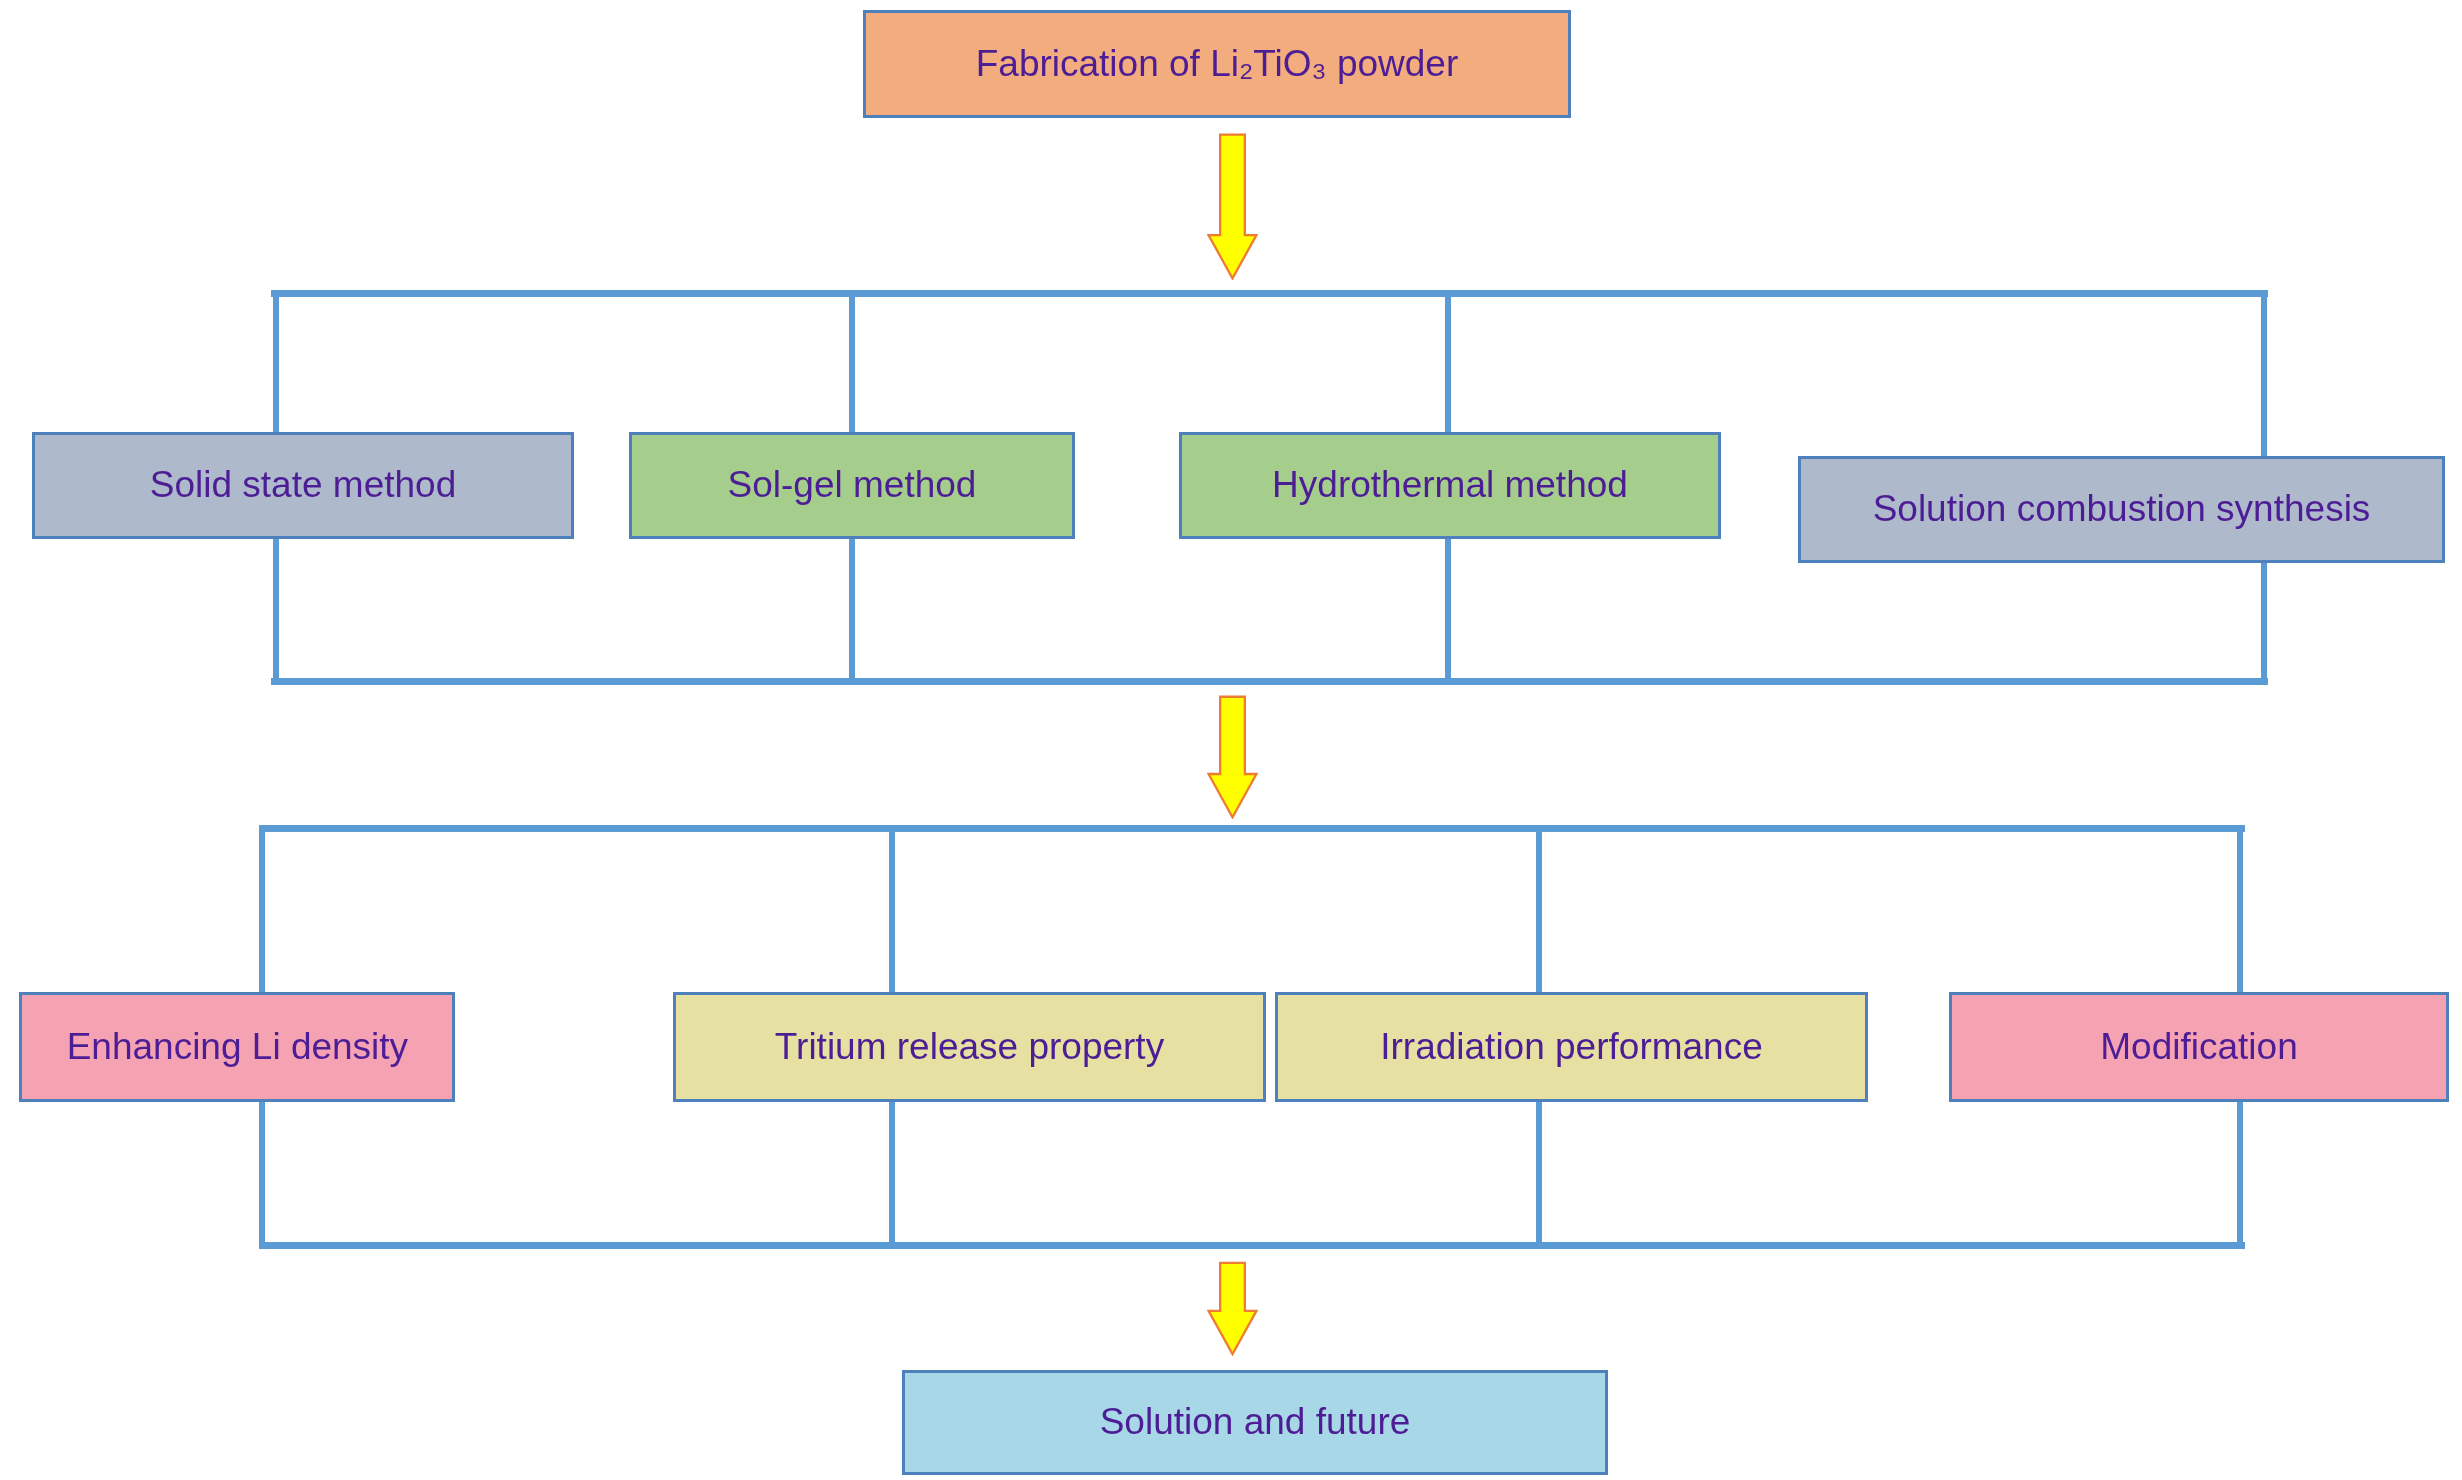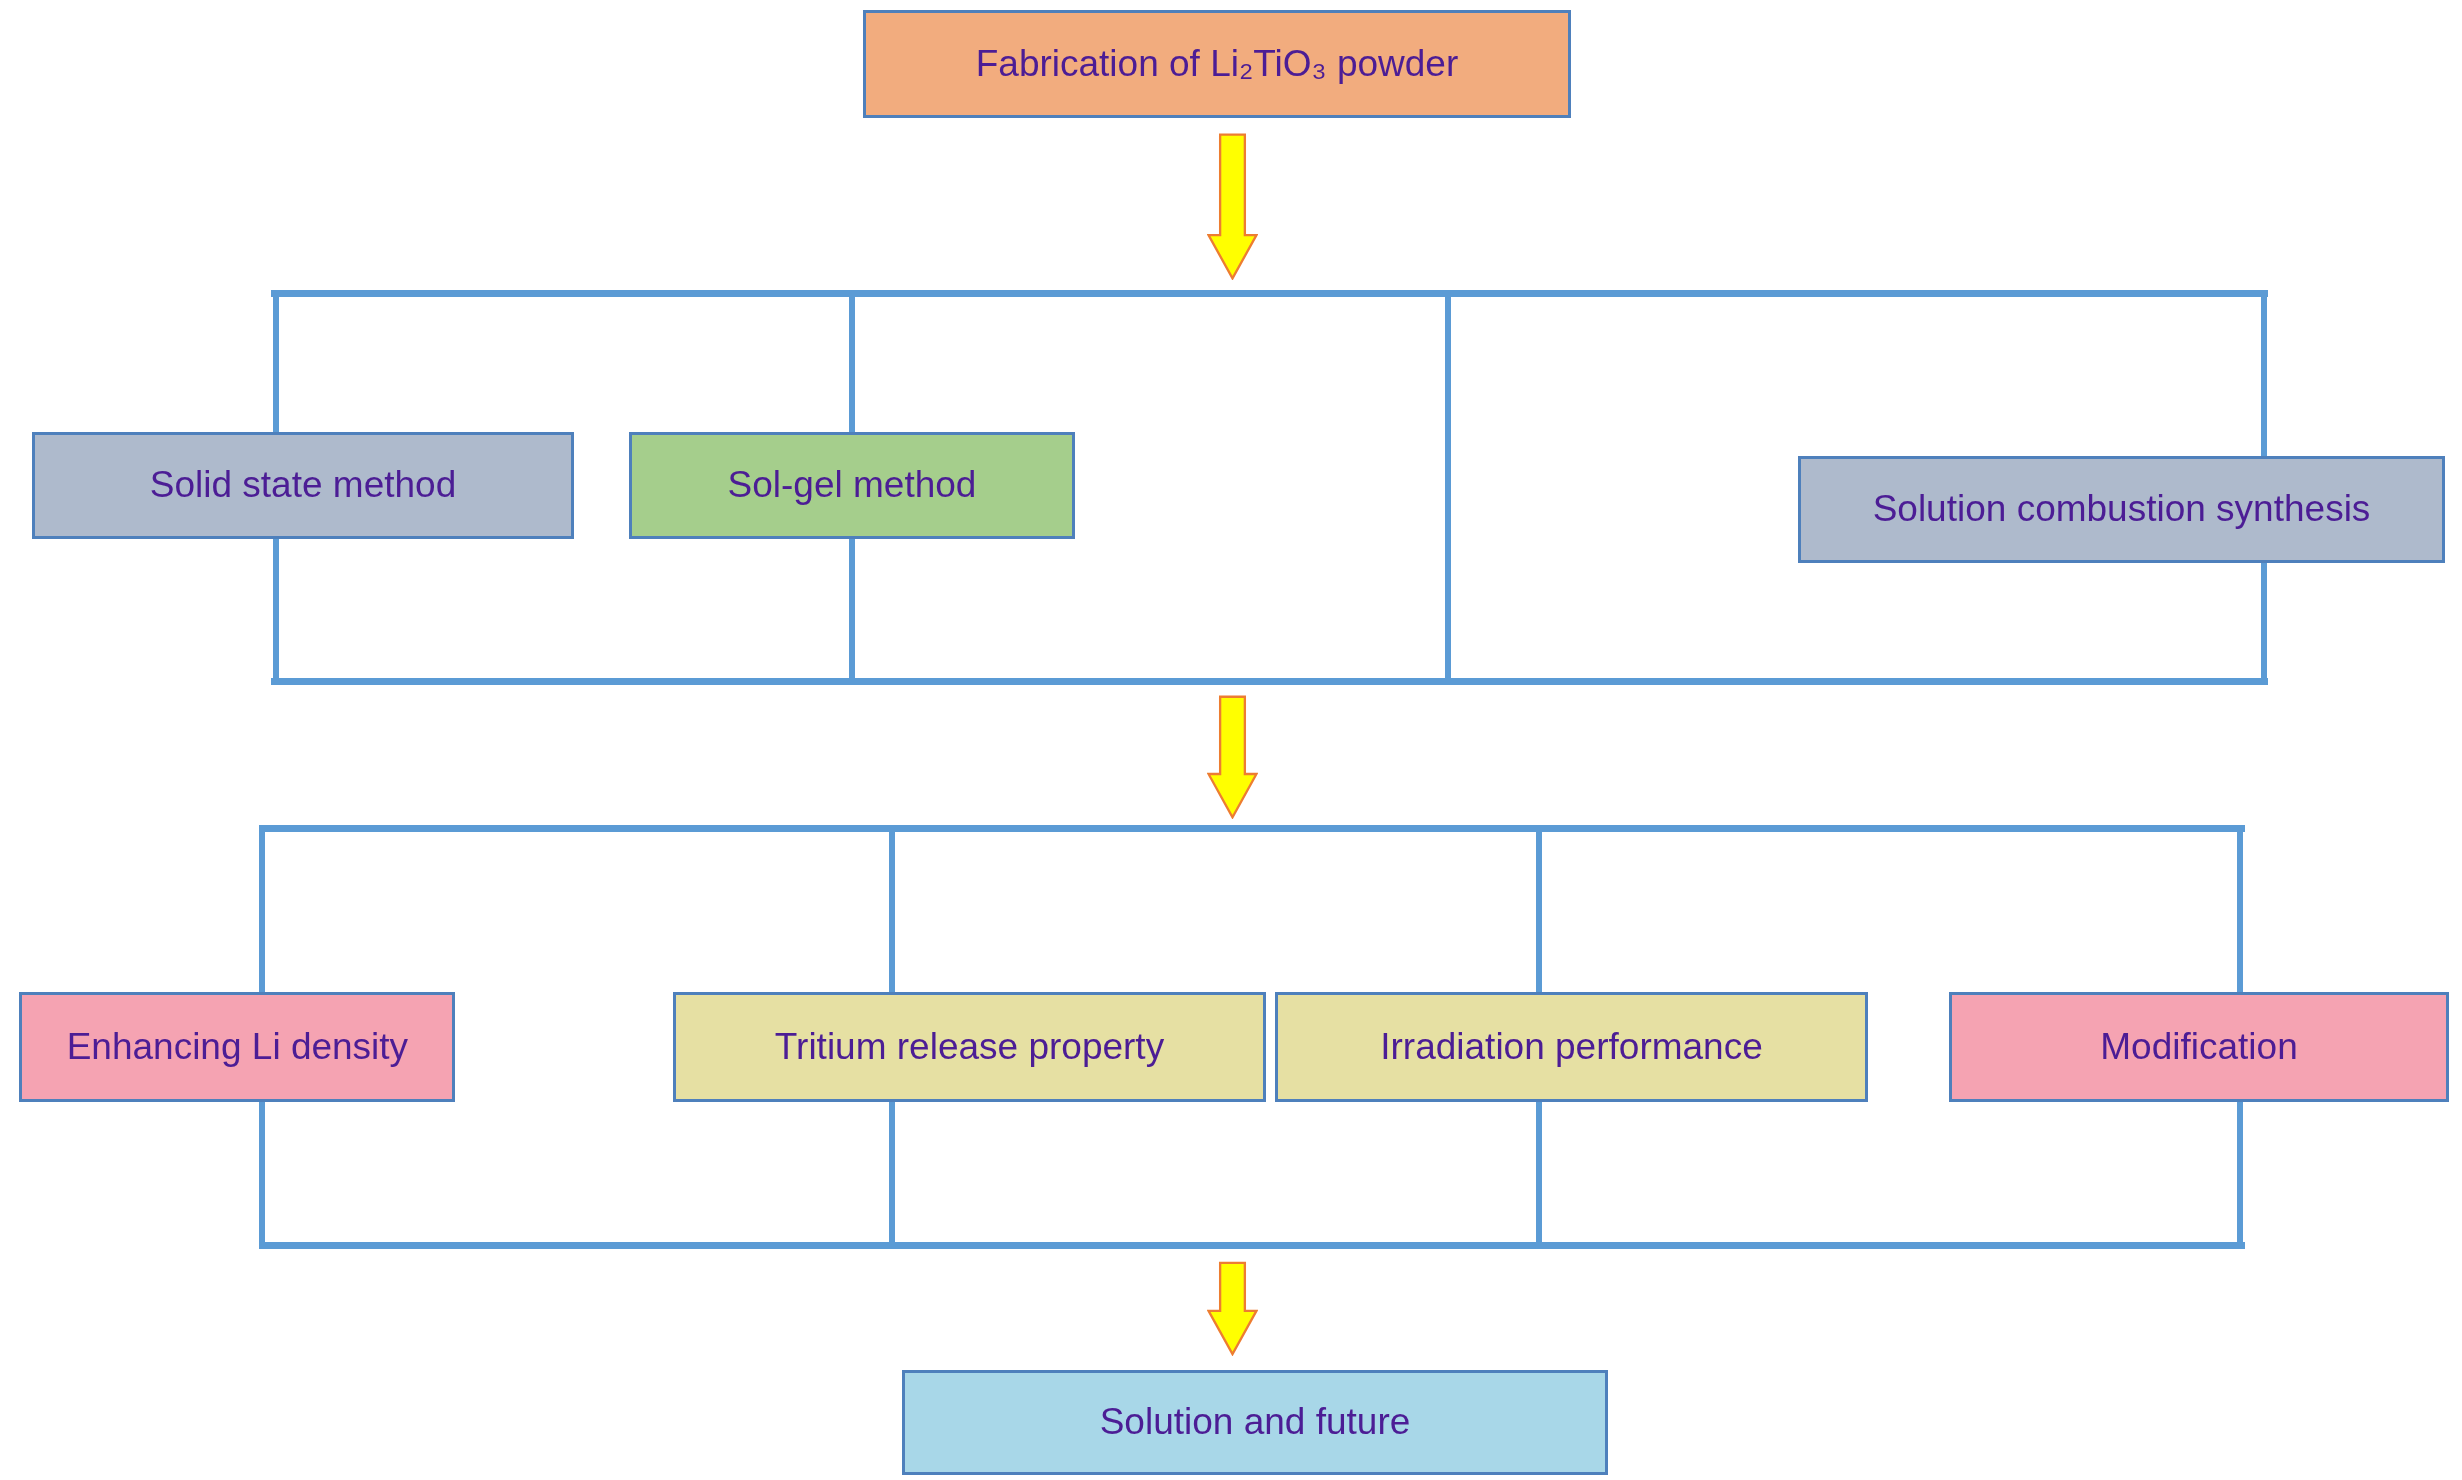--- a/index.html
+++ b/index.html
@@ -70,20 +70,23 @@
   <div class="box" style="left: 863px; top: 10px; width: 708px; height: 108px; background: rgb(242, 172, 126);">
     <span>Fabrication of Li₂TiO₃ powder</span>
   </div>
 
   <div class="box" style="left: 32px; top: 432px; width: 542px; height: 107px; background: rgb(174, 186, 204);">
     <span>Solid state method</span>
   </div>
   <div class="box" style="left: 629px; top: 432px; width: 446px; height: 107px; background: rgb(165, 206, 140);">
     <span>Sol-gel method</span>
   </div>
+  <div class="box" style="left: 1179px; top: 432px; width: 542px; height: 107px; background: rgb(165, 206, 140);">
+    <span>Hydrothermal method</span>
+  </div>
   <div class="box" style="left: 1798px; top: 432px; width: 647px; height: 107px; background: rgb(174, 186, 204); margin-top: 24px;">
     <span>Solution combustion synthesis</span>
   </div>
 
   <div class="box" style="left: 19.4px; top: 992px; width: 436px; height: 110px; background: rgb(245, 163, 178);">
     <span>Enhancing Li density</span>
   </div>
   <div class="box" style="left: 629px; top: 992px; width: 593px; height: 110px; background: rgb(230, 224, 163); margin-left: 44px;">
     <span>Tritium release property</span>
   </div>

